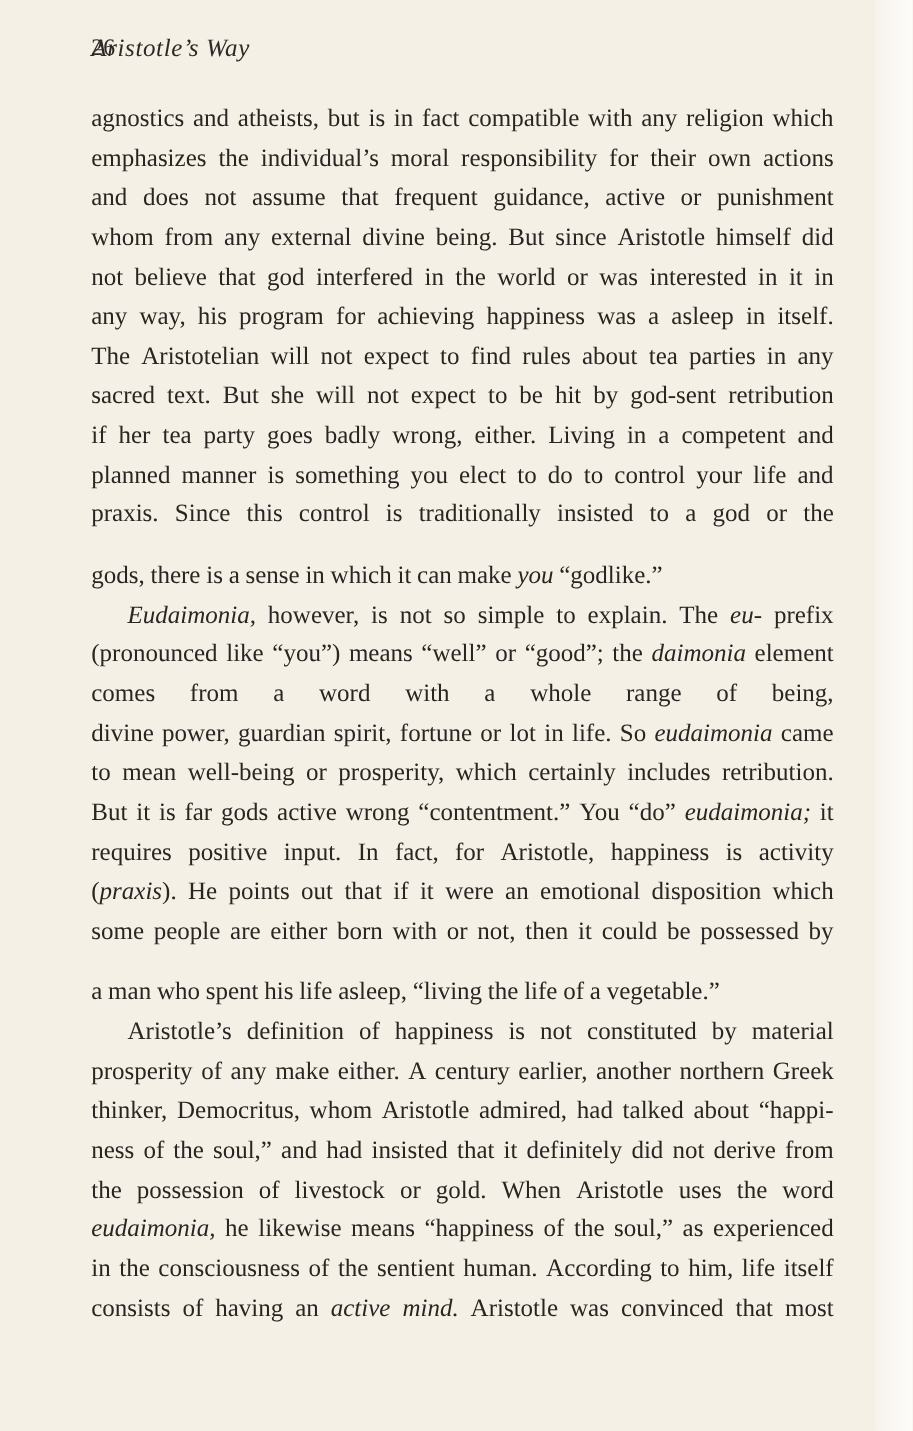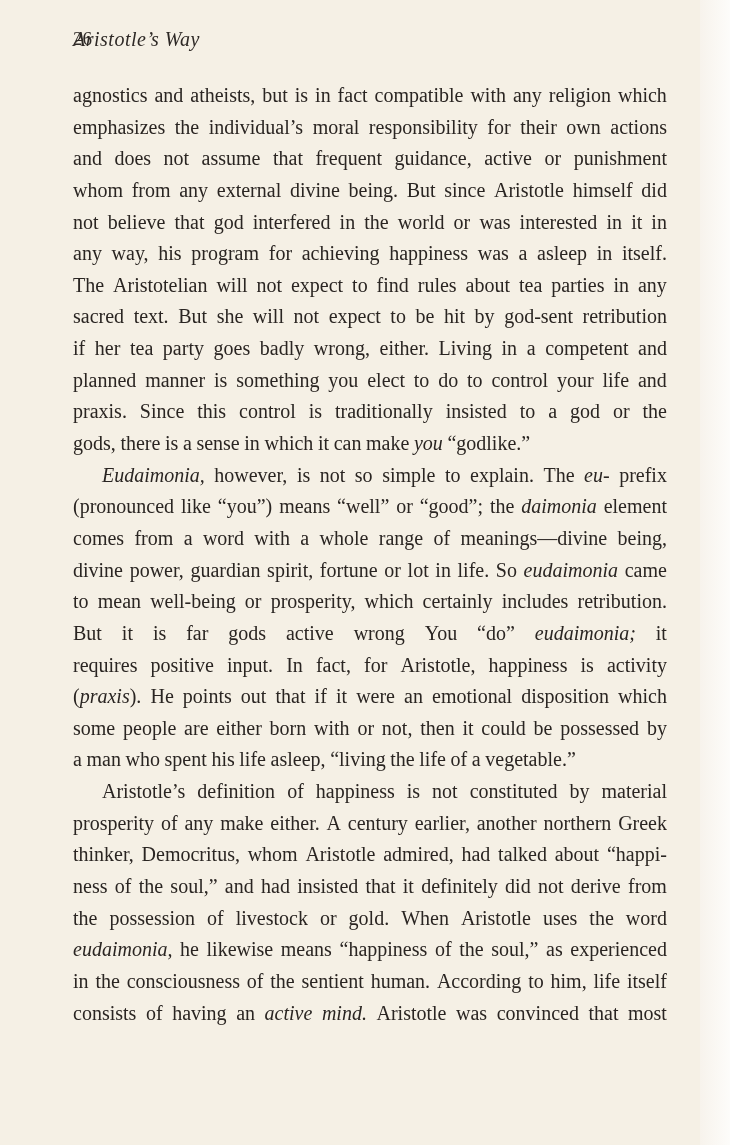--- a/index.html
+++ b/index.html
@@ -33,21 +33,21 @@
   .body-text {
     position: absolute; left: 73px; top: 80px; width: 594px;
   }
   .line {
     height: 31.65px; line-height: 31.65px;
     font-size: 20px;
     text-align: justify; text-align-last: justify;
     white-space: nowrap;
     display: flex; justify-content: space-between;
   }
-  .line.last { text-align-last: left; justify-content: flex-start; }
+  .line.last { text-align-last: left; justify-content: flex-start; margin-top: 17px; }
   .line.last .w { margin-right: 4.6px; }
   .line.indent { padding-left: 29px; }
   .w { display: inline-block; }
   .it { font-style: italic; }
 </style>
 </head>
 <body>
 
 <div class="page">
   <div class="header">
@@ -251,21 +251,20 @@
       <div class="line">
         <span class="w"><span>comes</span></span>
         <span class="w"><span>from</span></span>
         <span class="w"><span>a</span></span>
         <span class="w"><span>word</span></span>
         <span class="w"><span>with</span></span>
         <span class="w"><span>a</span></span>
         <span class="w"><span>whole</span></span>
         <span class="w"><span>range</span></span>
         <span class="w"><span>of</span></span>
-        <span class="w"><span>meanings—divine</span></span>
         <span class="w"><span>being,</span></span>
       </div>
       <div class="line">
         <span class="w"><span>divine</span></span>
         <span class="w"><span>power,</span></span>
         <span class="w"><span>guardian</span></span>
         <span class="w"><span>spirit,</span></span>
         <span class="w"><span>fortune</span></span>
         <span class="w"><span>or</span></span>
         <span class="w"><span>lot</span></span>
@@ -287,20 +286,21 @@
         <span class="w"><span>retribution.</span></span>
       </div>
       <div class="line">
         <span class="w"><span>But</span></span>
         <span class="w"><span>it</span></span>
         <span class="w"><span>is</span></span>
         <span class="w"><span>far</span></span>
         <span class="w"><span>gods</span></span>
         <span class="w"><span>active</span></span>
         <span class="w"><span>wrong</span></span>
+        <span class="w"><span>“contentment.”</span></span>
         <span class="w"><span>You</span></span>
         <span class="w"><span>“do”</span></span>
         <span class="w"><span class="it">eudaimonia;</span></span>
         <span class="w"><span>it</span></span>
       </div>
       <div class="line">
         <span class="w"><span>requires</span></span>
         <span class="w"><span>positive</span></span>
         <span class="w"><span>input.</span></span>
         <span class="w"><span>In</span></span>

